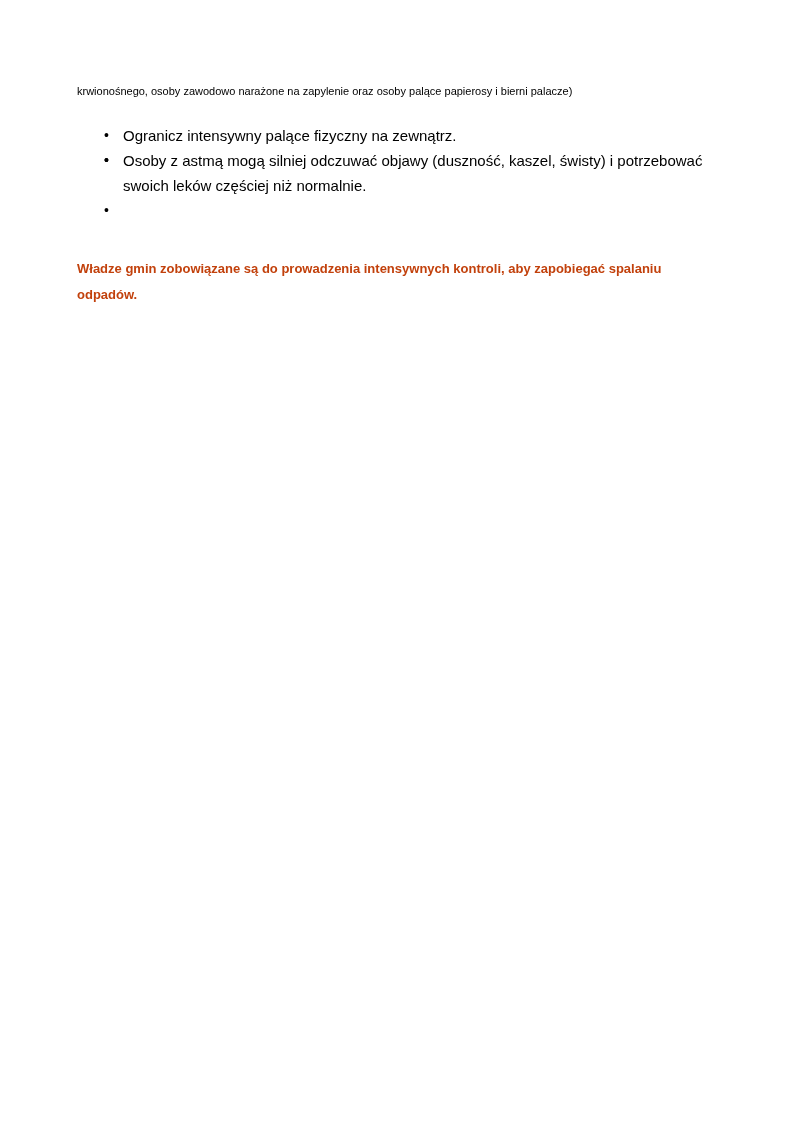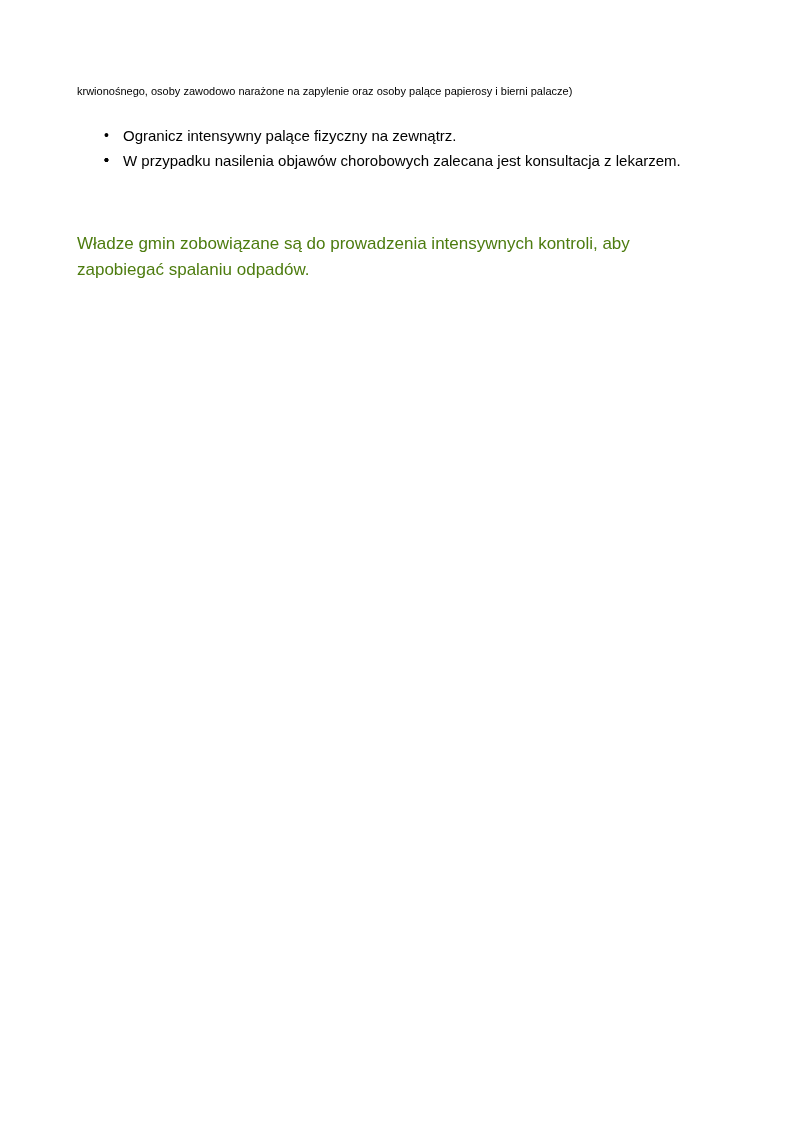--- a/index.html
+++ b/index.html
@@ -41,45 +41,45 @@
   .bullet-marker {
     position: absolute;
     left: 27px;
     top: 0;
     font-size: 14px;
     line-height: 25px;
   }
   .notice {
     margin: 58px 0 0 0;
     width: 620px;
-    font-size: 17px;
+    font-size: 13px;
     line-height: 26px;
-    font-weight: normal;
-    color: #4d7c0f;
+    font-weight: bold;
+    color: #c2410c;
   }
 </style>
 </head>
 <body>
 
 <div class="page">
 
   <p class="continuation">krwionośnego, osoby zawodowo narażone na zapylenie oraz osoby palące papierosy i bierni palacze)</p>
 
   <ul class="bullet-list">
     <li class="bullet-item">
       <span class="bullet-marker">•</span>
       <span class="bullet-text">Ogranicz intensywny palące fizyczny na zewnątrz.</span>
     </li>
     <li class="bullet-item">
       <span class="bullet-marker">•</span>
     </li>
     <li class="bullet-item">
       <span class="bullet-marker">•</span>
+      <span class="bullet-text">Osoby z astmą mogą silniej odczuwać objawy (duszność, kaszel, świsty) i potrzebować swoich leków częściej niż normalnie.</span>
     </li>
     <li class="bullet-item">
       <span class="bullet-marker">•</span>
-      <span class="bullet-text">W przypadku nasilenia objawów chorobowych zalecana jest konsultacja z lekarzem.</span>
     </li>
   </ul>
 
   <p class="notice">Władze gmin zobowiązane są do prowadzenia intensywnych kontroli, aby zapobiegać spalaniu odpadów.</p>
 
 </div>
 
 </body></html>

